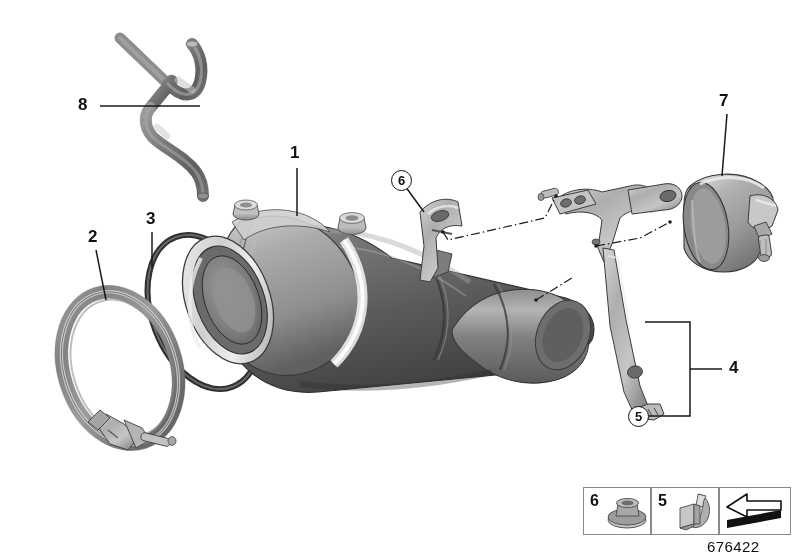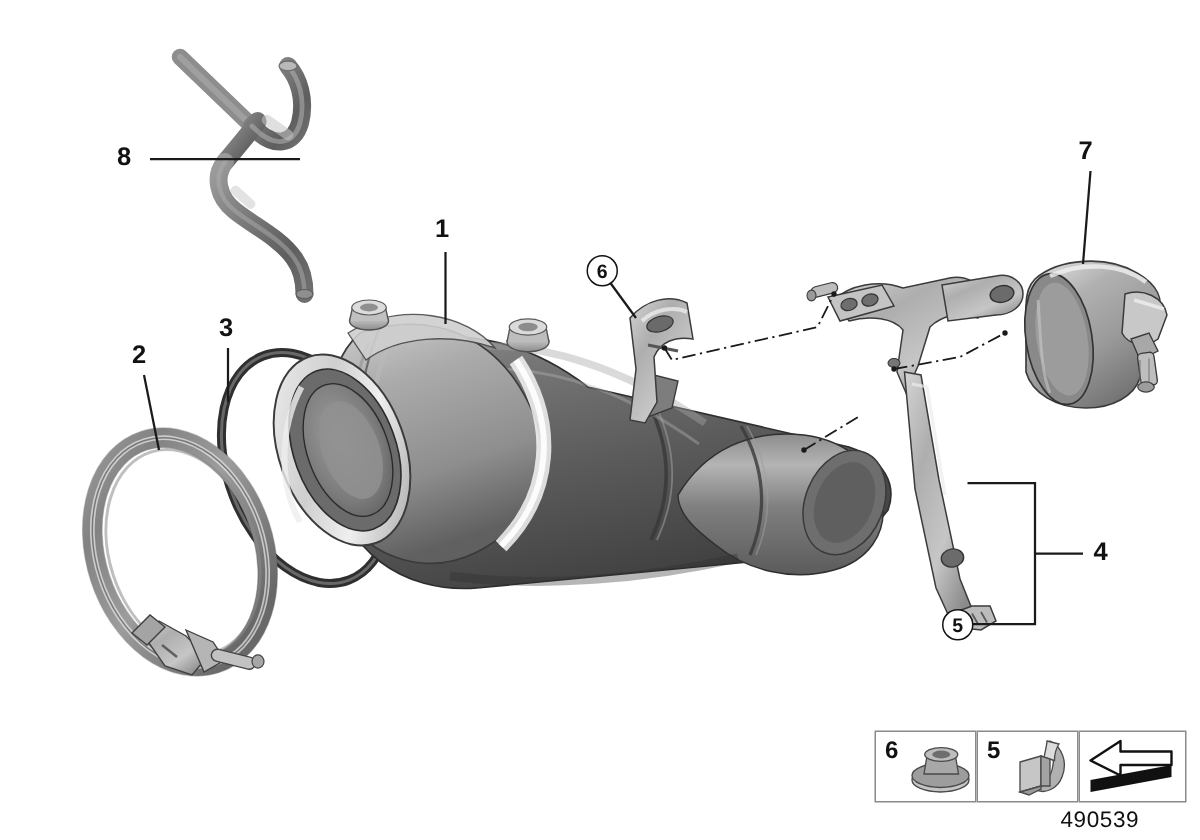--- a/index.html
+++ b/index.html
@@ -316,15 +316,15 @@
     <path d="M8,38 L14,40 L22,36 L22,34 Z" fill="#9a9a9a" stroke="#4a4a4a" stroke-width=".9"></path>
     <path d="M22,14 L28,16 L28,34 L22,34 Z" fill="#a3a3a3" stroke="#4a4a4a" stroke-width=".9"></path>
   </svg>
 
   <div class="legendBox" style="left:719px;top:487px;width:72px;height:48px;"></div>
   <svg style="position:absolute;left:723px;top:490px;width:64px;height:42px;" viewBox="0 0 64 42">
     <path d="M4,17 L24,4 L24,11 L58,11 L58,20 L24,20 L24,27 Z" fill="#ffffff" stroke="#111" stroke-width="1.6" stroke-linejoin="round"></path>
     <path d="M4,30 L58,20 L58,28 L4,38 Z" fill="#111111"></path>
   </svg>
 
-  <div class="partno" style="left:707px;top:538px;">490539</div>
+  <div class="partno" style="left:707px;top:538px;">676422</div>
 
 </div>
 
 </body></html>

